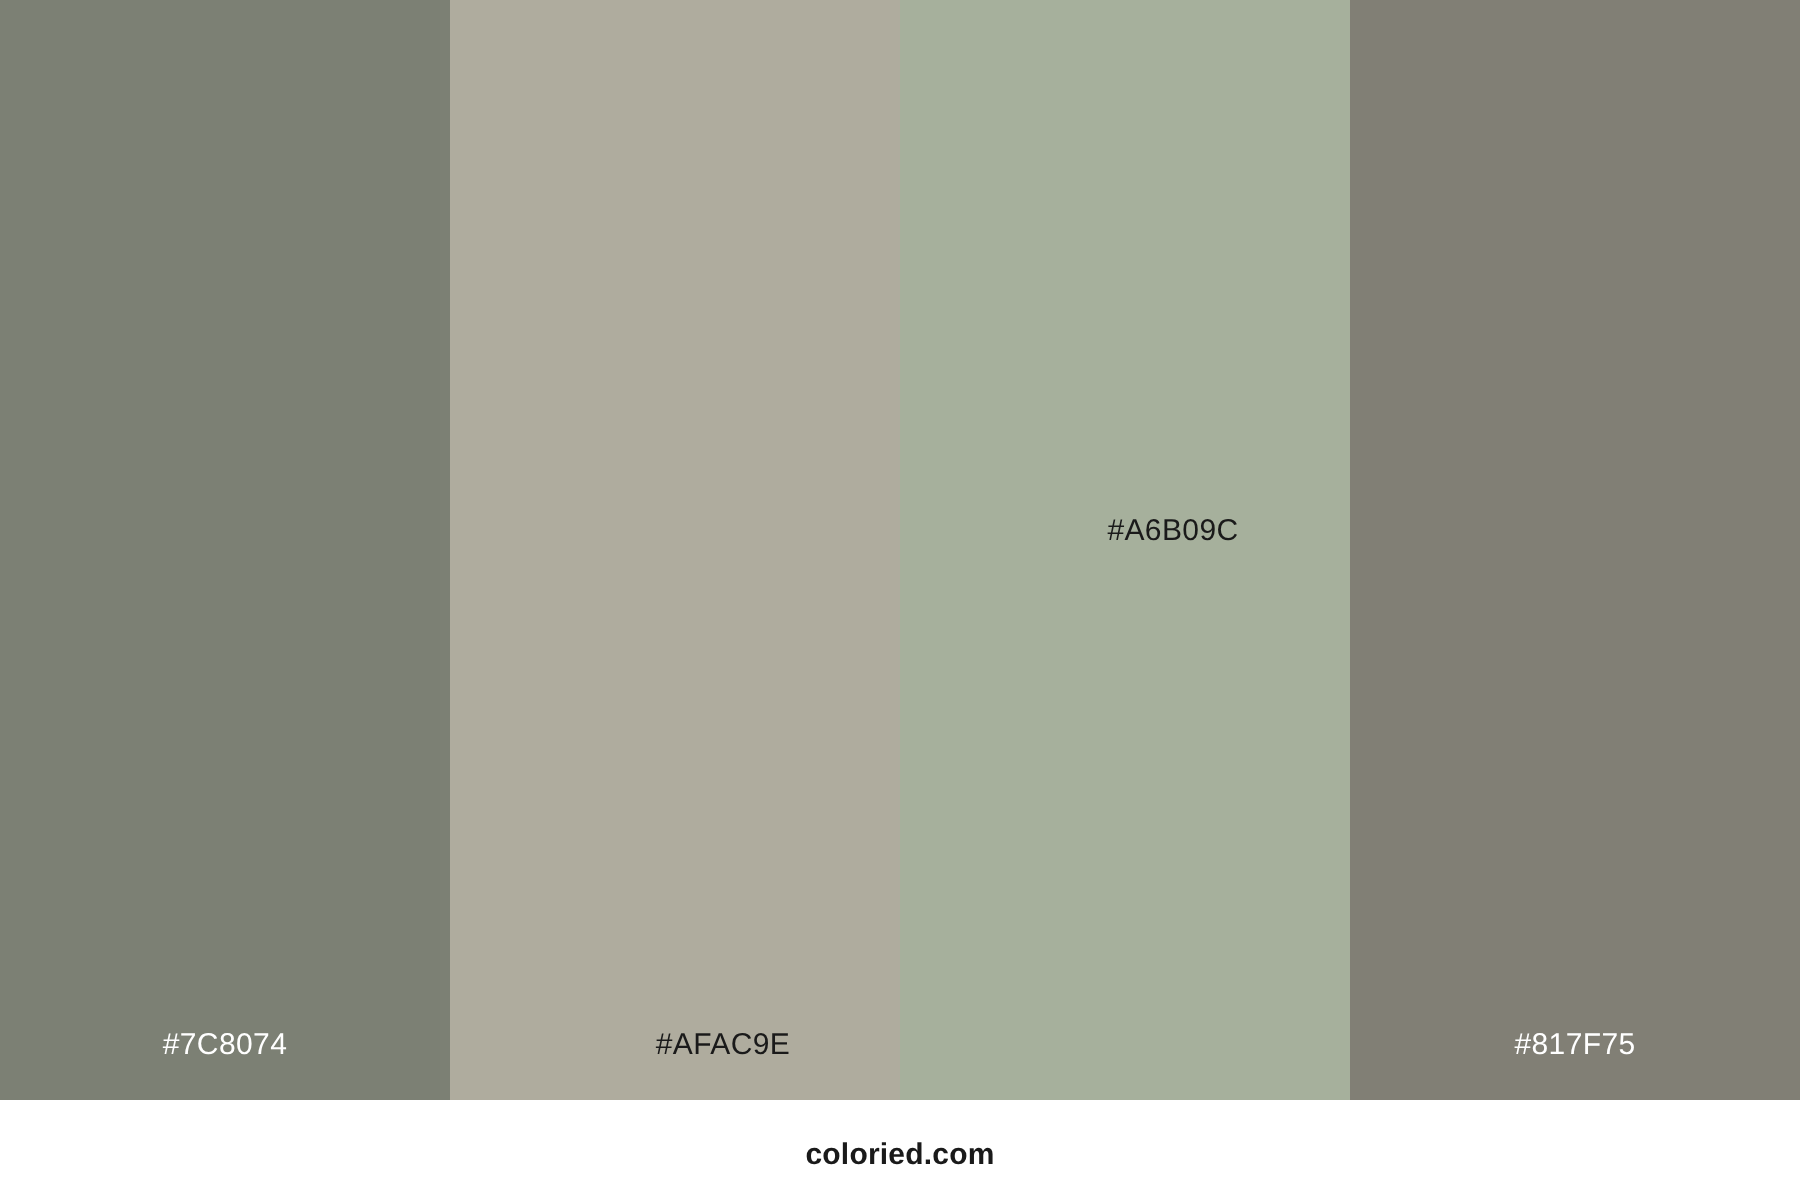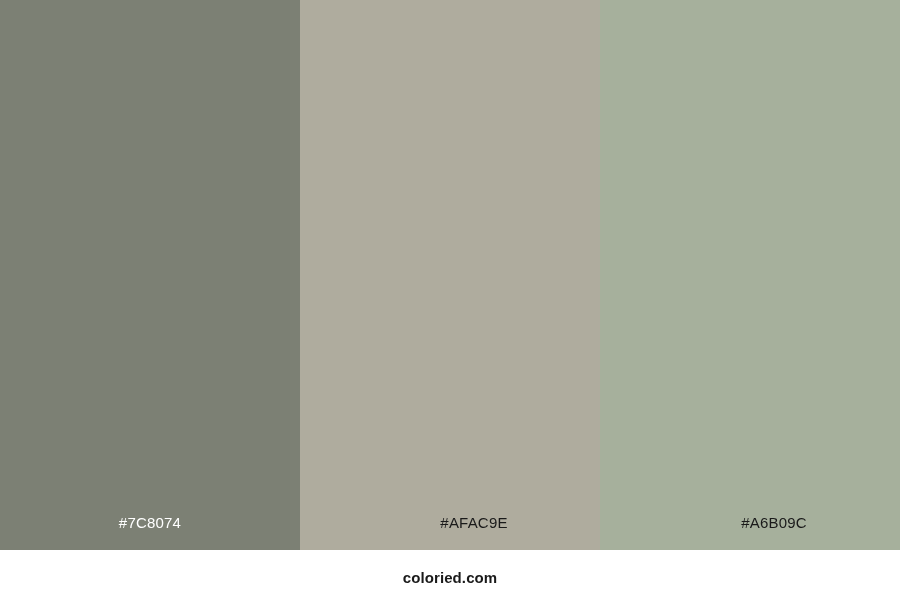--- a/index.html
+++ b/index.html
@@ -88,24 +88,27 @@
 
     <div class="swatch" style="background-color: rgb(124, 128, 116);">
       <span class="swatch-label on-dark" style="color: rgb(255, 255, 255);">#7C8074</span>
     </div>
 
     <div class="swatch" style="background-color: rgb(175, 172, 158);">
       <span class="swatch-label on-light" style="color: rgb(26, 26, 26);">#AFAC9E</span>
     </div>
 
 
-    <div class="swatch" style="background-color: rgb(166, 176, 156);">
+    <div class="swatch" style="background-color: rgb(166, 176, 156); align-items: center;">
       <span class="swatch-label on-light" style="color: rgb(26, 26, 26);">#A6B09C</span>
     </div>
 
+    <div class="swatch" style="background-color: rgb(129, 127, 117);">
+      <span class="swatch-label on-dark" style="color: rgb(255, 255, 255);">#817F75</span>
+    </div>
 
   </div>
 
   <div id="footer">
     <span id="footer-brand">coloried.com</span>
   </div>
 
 </div>
 
 </body></html>

